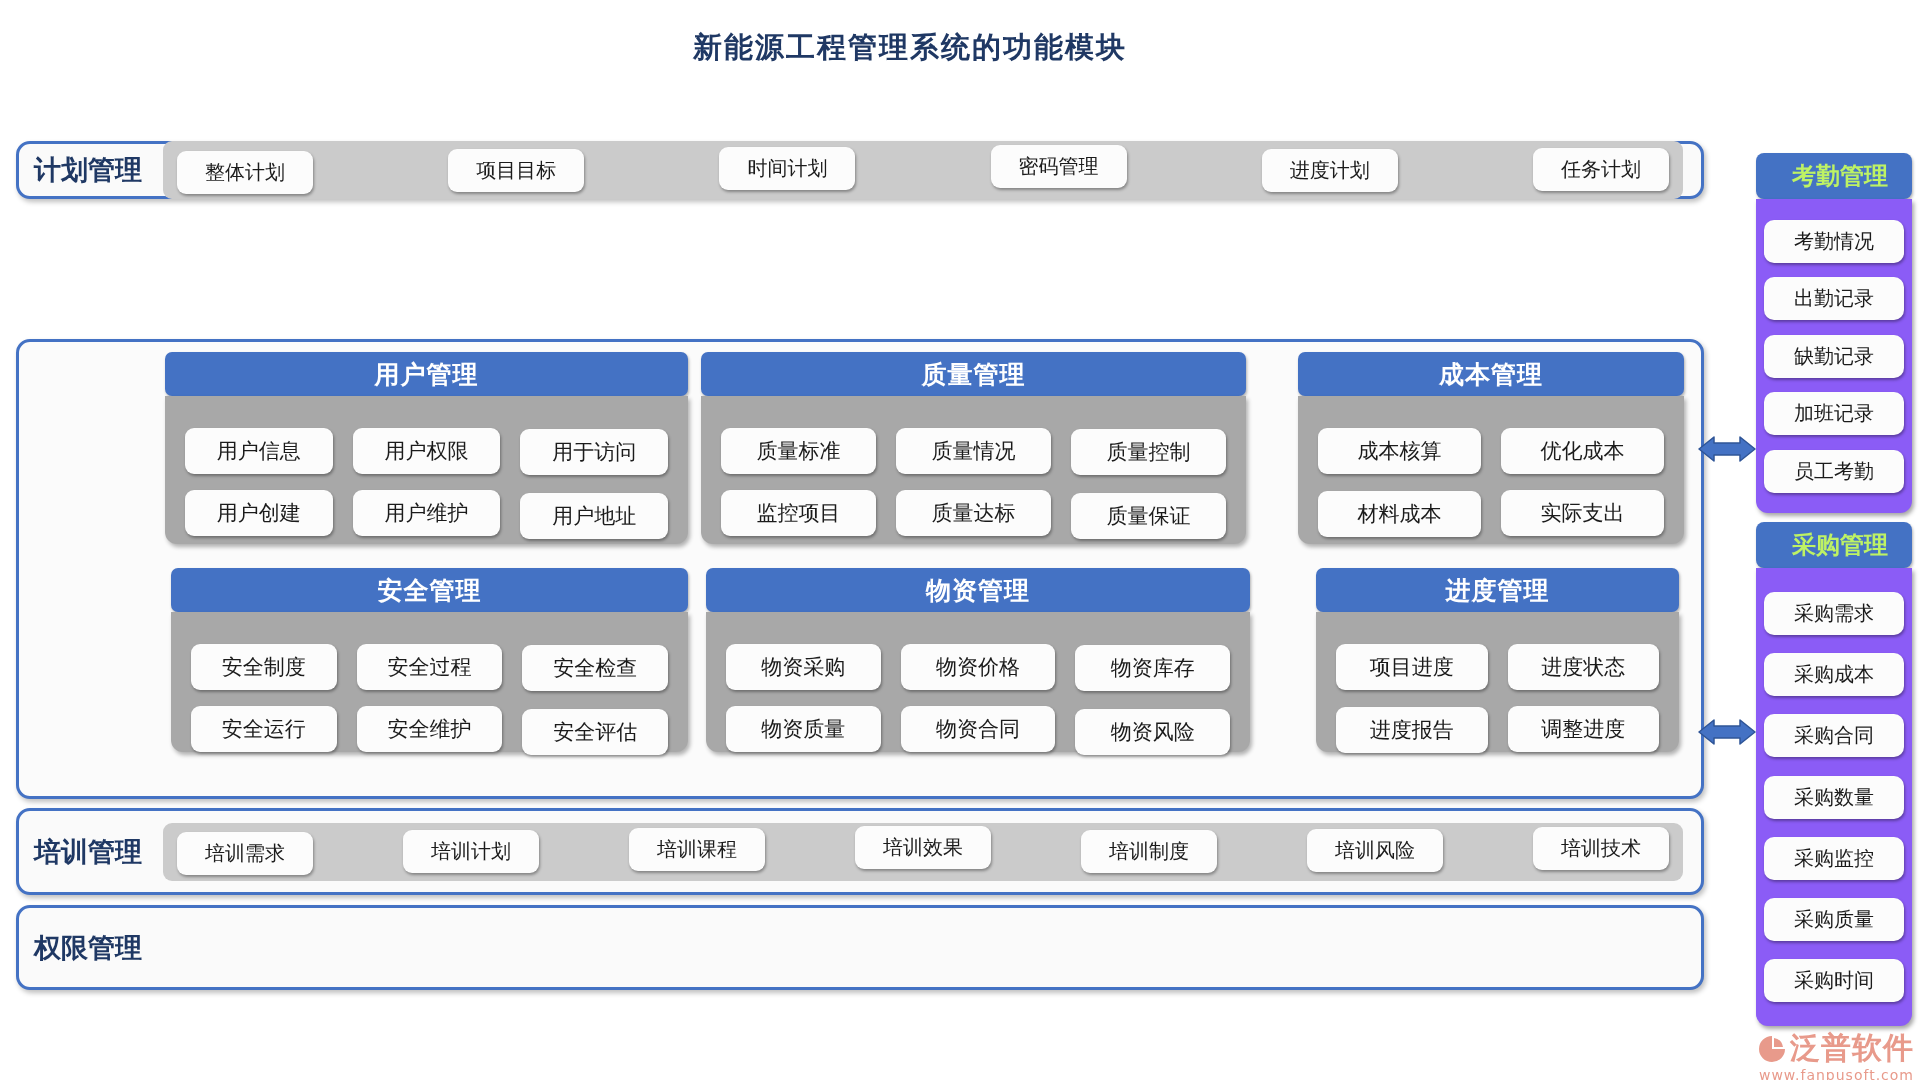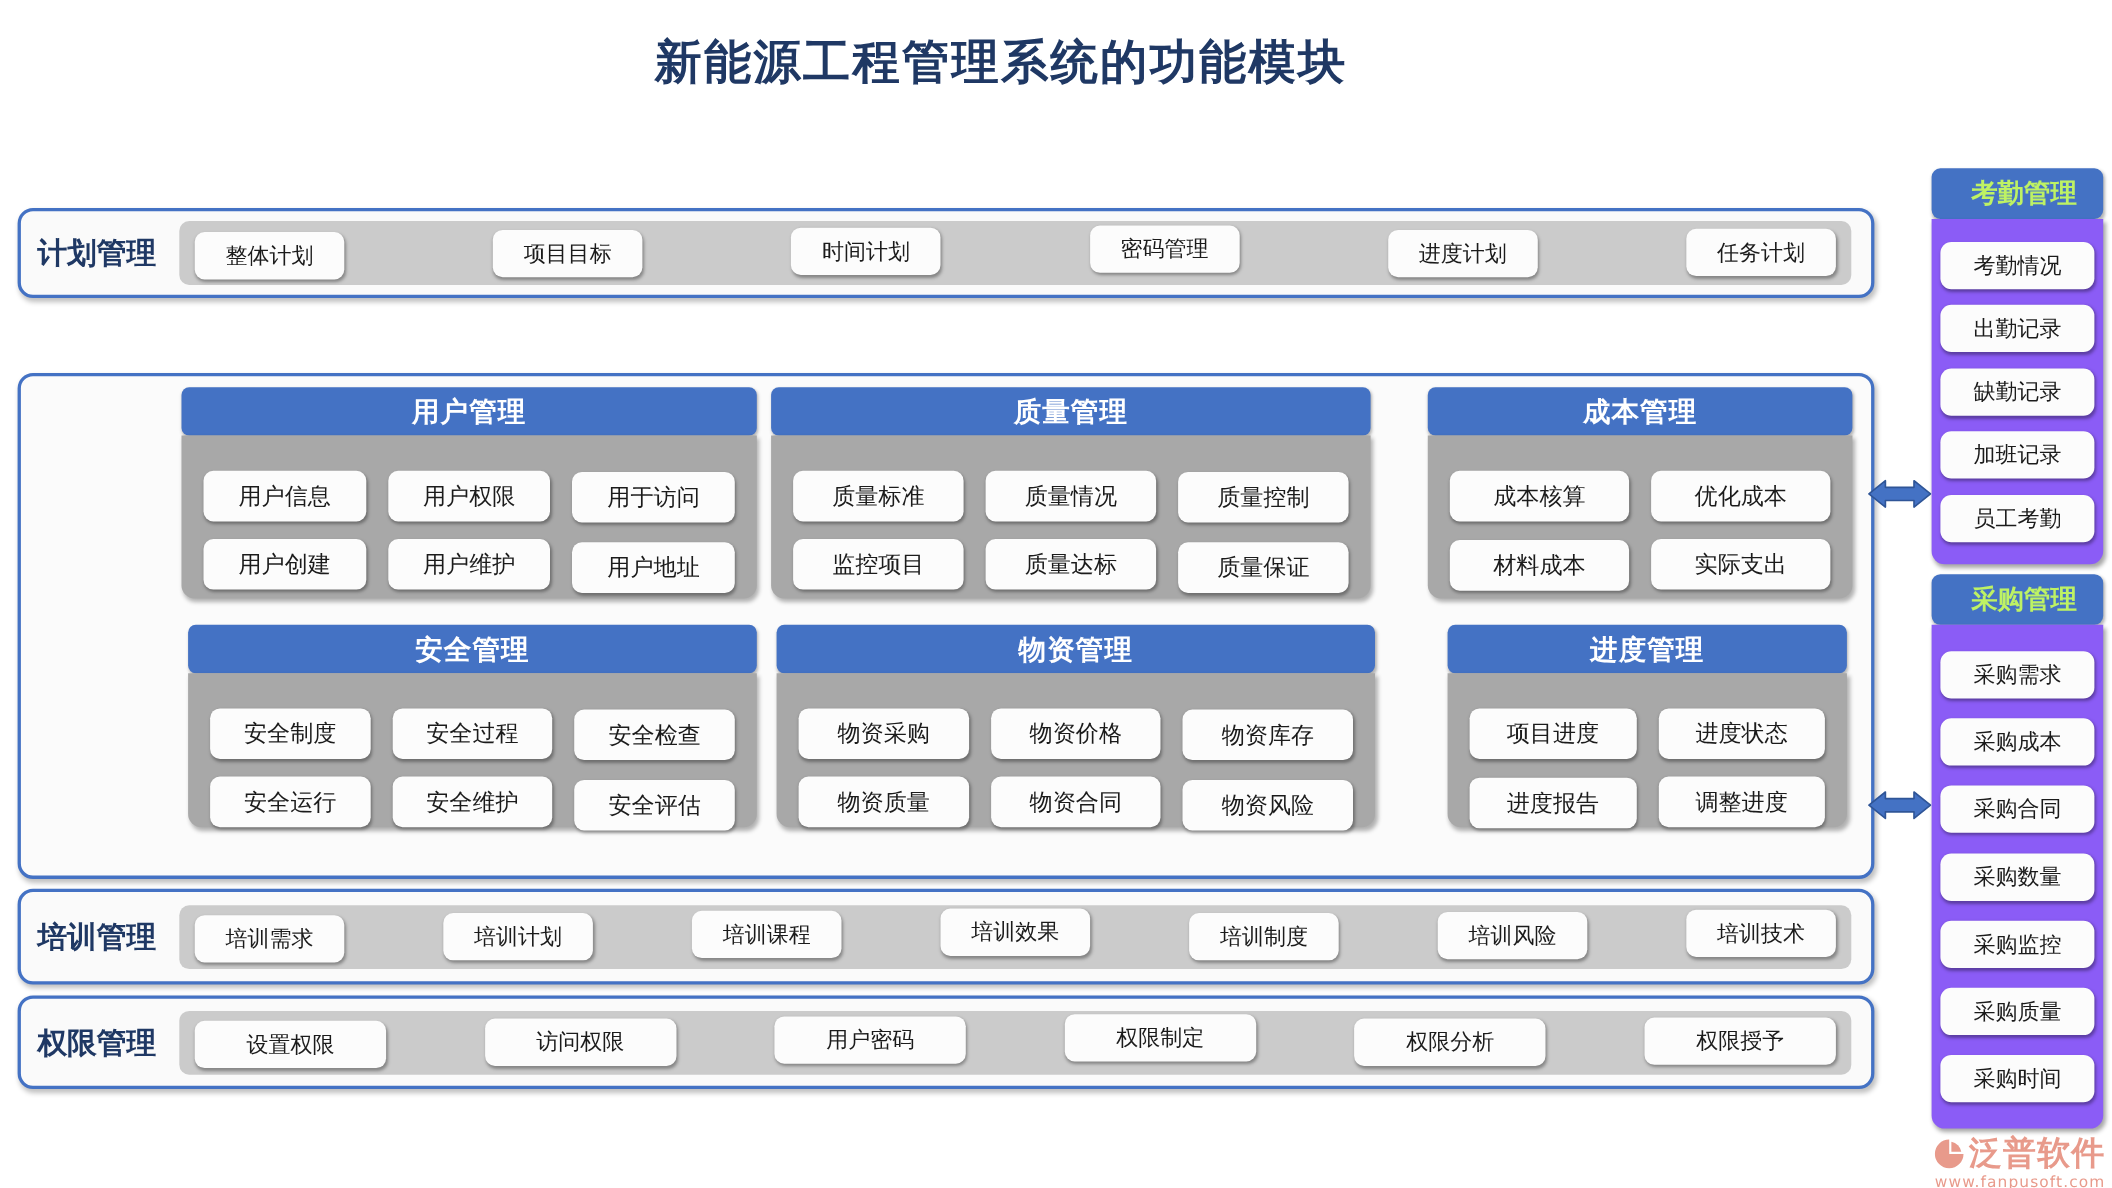--- a/index.html
+++ b/index.html
@@ -2,21 +2,21 @@
 <html lang="zh"><head>
 <meta charset="utf-8">
 <style>
   html,body{margin:0;padding:0;background:#fff;}
   .canvas{
     position:relative;width:1920px;height:1080px;overflow:hidden;background:#fff;
     font-family:"DejaVu Serif","Liberation Serif",serif;
   }
   .title{
     position:absolute;top:28px;left:0;width:1820px;margin:0;text-align:center;
-    font-size:43px;font-weight:bold;color:#1F3864;letter-spacing:2px;
+    font-size:29px;font-weight:bold;color:#1F3864;letter-spacing:2px;
   }
   
   .row-frame{
     position:absolute;left:16px;width:1688px;background:#FAFAFA;
     border:3px solid #4472C4;border-radius:14px;box-sizing:border-box;
     display:flex;align-items:center;box-shadow:2px 3px 5px rgba(0,0,0,.25);
   }
   .row-label{
     flex:0 0 138px;text-align:center;font-size:27px;font-weight:bold;color:#1F3864;
     white-space:nowrap;
@@ -85,21 +85,21 @@
   .brand-site{font-size:14px;margin-top:-2px;letter-spacing:1px;
     font-family:"DejaVu Sans","Liberation Sans",sans-serif;}
 </style>
 </head>
 <body>
 
 <div class="canvas">
 
   <h1 class="title">新能源工程管理系统的功能模块</h1>
 
-  <section class="row-frame" style="top:141px;height:82px;margin-top:48px;">
+  <section class="row-frame" style="top:141px;height:58px;">
     <div class="row-label">计划管理</div>
     <div class="row-bar">
       <div class="pill">整体计划</div>
       <div class="pill">项目目标</div>
       <div class="pill">时间计划</div>
       <div class="pill">密码管理</div>
       <div class="pill">进度计划</div>
       <div class="pill">任务计划</div>
     </div>
   </section>
@@ -185,28 +185,20 @@
       <div class="pill">培训课程</div>
       <div class="pill">培训效果</div>
       <div class="pill">培训制度</div>
       <div class="pill">培训风险</div>
       <div class="pill">培训技术</div>
     </div>
   </section>
 
   <section class="row-frame" style="top:905px;height:85px;">
     <div class="row-label">权限管理</div>
-    <div class="row-bar">
-      <div class="pill" style="min-width:130px;">设置权限</div>
-      <div class="pill" style="min-width:130px;">访问权限</div>
-      <div class="pill" style="min-width:130px;">用户密码</div>
-      <div class="pill" style="min-width:130px;">权限制定</div>
-      <div class="pill" style="min-width:130px;">权限分析</div>
-      <div class="pill" style="min-width:130px;">权限授予</div>
-    </div>
   </section>
 
   <aside class="side-panel" style="top:153px;height:360px;">
     <div class="side-header">考勤管理</div>
     <div class="side-body">
       <div class="pill">考勤情况</div>
       <div class="pill">出勤记录</div>
       <div class="pill">缺勤记录</div>
       <div class="pill">加班记录</div>
       <div class="pill">员工考勤</div>

